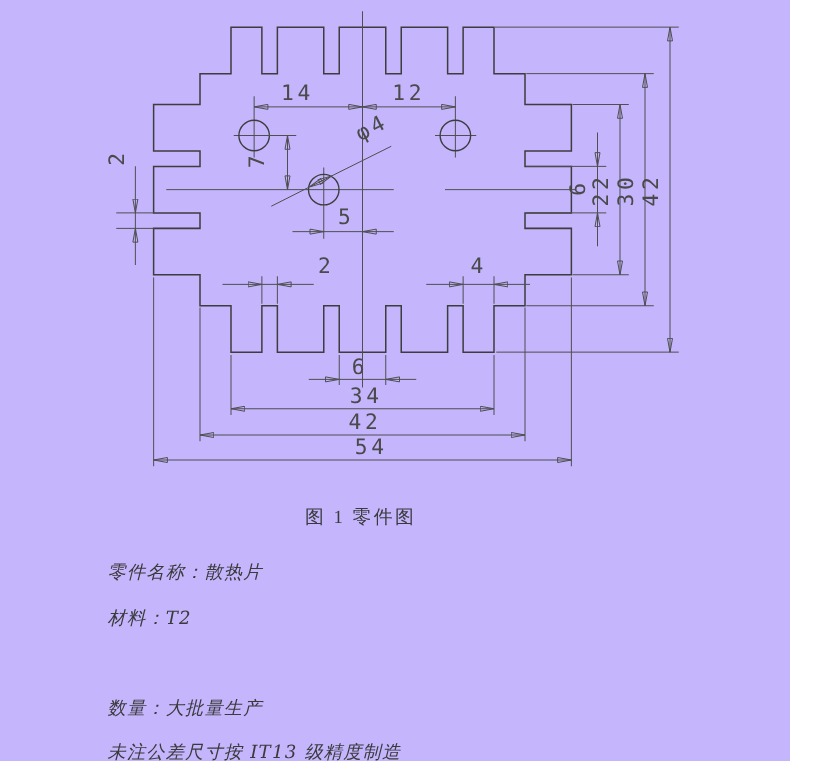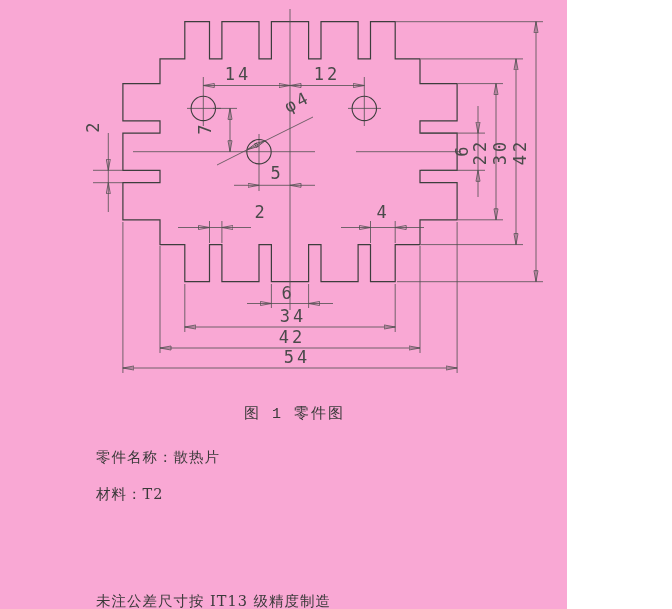--- a/index.html
+++ b/index.html
@@ -1,28 +1,28 @@
 <!DOCTYPE html>
 <html><head>
 <meta charset="utf-8">
 <style>
   html,body{margin:0;padding:0;background:#ffffff;}
-  .page{position:relative;width:567px;height:609px;background:#f9a8d4;overflow:hidden;
+  .page{position:relative;width:632px;height:609px;background:#c4b5fd;overflow:hidden;
         font-family:"DejaVu Sans",sans-serif;}
   svg{position:absolute;left:0;top:0;}
   .ol{fill:none;stroke:#3d3d3d;stroke-width:1.2;}
   .hole{fill:none;stroke:#3d3d3d;stroke-width:1.1;}
   .thin{fill:none;stroke:#4f4f4f;stroke-width:0.8;}
   .dimtxt{font-family:"DejaVu Sans Mono","Liberation Mono",monospace;font-size:17px;
           fill:#4a4a4a;letter-spacing:3px;}
   .dimtxt.mid{text-anchor:middle;}
   .caption{position:absolute;left:244px;top:404px;font-size:15px;color:#3a3a3a;
-           letter-spacing:2px;font-family:Liberation Mono, monospace;}
-  .spec{position:absolute;left:96px;font-size:14.5px;color:#3a3a3a;letter-spacing:1px;
-        font-family:"DejaVu Serif","Liberation Serif",serif;white-space:pre;}
+           letter-spacing:2px;font-family:Liberation Serif, serif;}
+  .spec{position:absolute;left:86px;font-size:14.5px;color:#3a3a3a;letter-spacing:1px;
+        font-family:"DejaVu Serif","Liberation Serif",serif;white-space:pre;font-style:italic;}
 </style>
 </head>
 <body>
 
 <div class="page">
 
   <svg width="672" height="400" viewBox="0 0 672 400">
     <defs>
       <marker id="arr" viewBox="0 0 12 5.2" refX="11.5" refY="2.6" markerWidth="12" markerHeight="5.2" markerUnits="userSpaceOnUse" orient="auto-start-reverse">
         <path d="M0.5,0.6 L11.5,2.6 L0.5,4.6 Z" fill="none" stroke="#4f4f4f" stroke-width="0.8"></path>
@@ -151,15 +151,16 @@
       <path class="thin" d="M122.9,222 V373 M457.1,222 V373"></path>
       <line class="thin" x1="122.9" y1="368" x2="457.1" y2="368" marker-start="url(#arr)" marker-end="url(#arr)"></line>
       <text class="dimtxt mid" x="297" y="363">54</text>
     </g>
   </svg>
 
   <div class="caption">图 1 零件图</div>
 
   <div class="spec" style="top:448px">零件名称：散热片</div>
   <div class="spec" style="top:485px">材料：T2</div>
+  <div class="spec" style="top:557px">数量：大批量生产</div>
   <div class="spec" style="top:592px">未注公差尺寸按 IT13 级精度制造</div>
 
 </div>
 
 </body></html>

